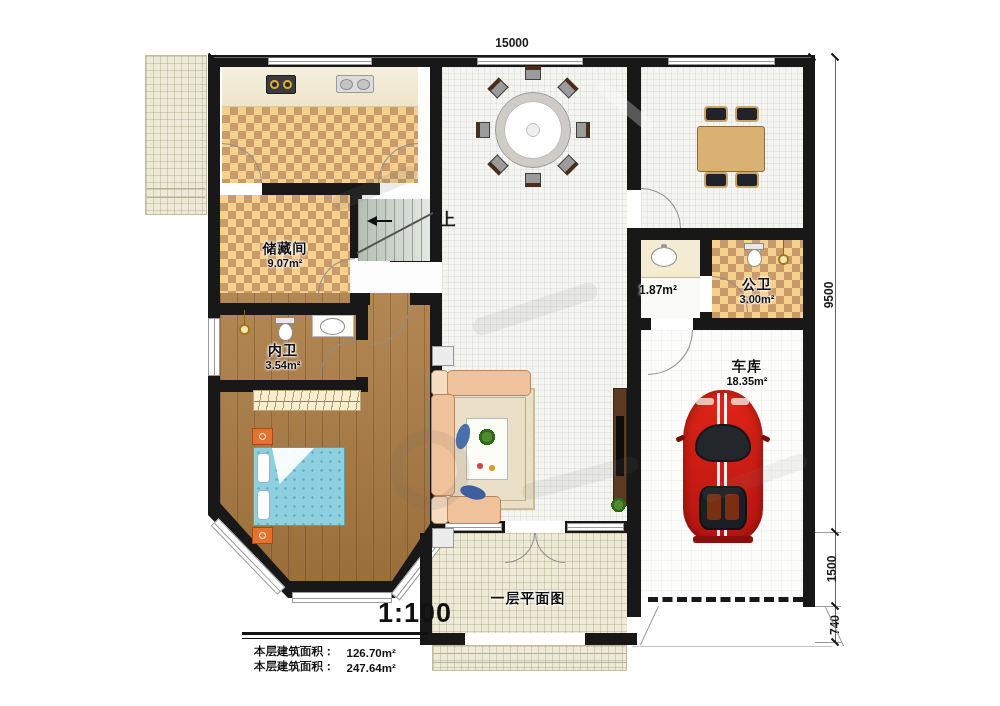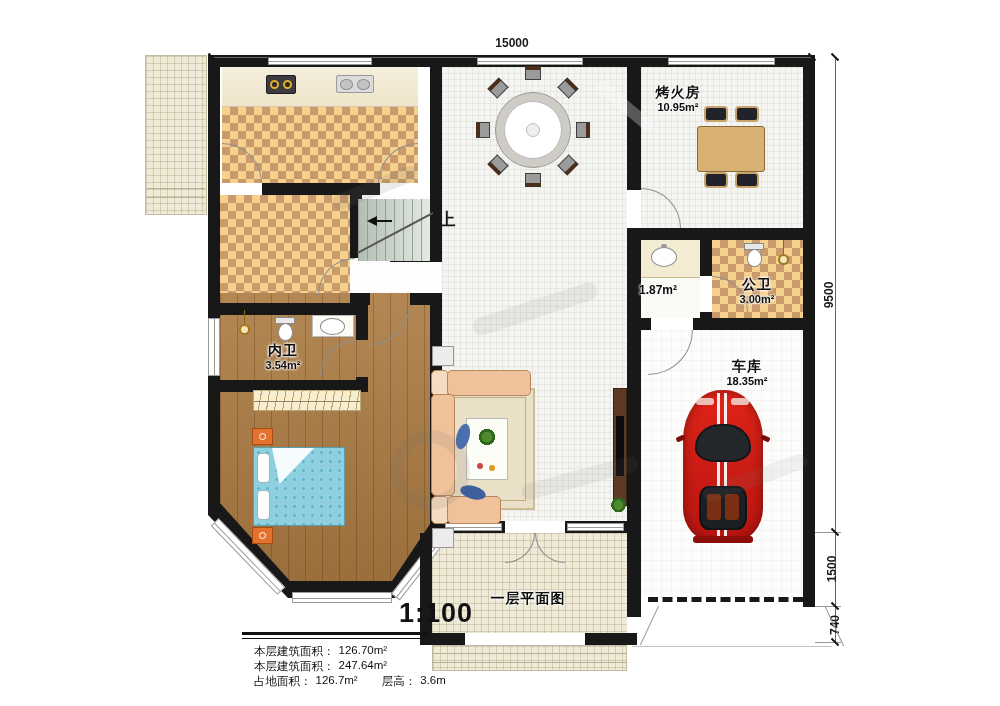--- a/index.html
+++ b/index.html
@@ -30,21 +30,21 @@
   .toilet .tank{width:20px;height:7px;background:#e8e8e8;border:1px solid #8a8a8a;}
   .toilet .bowl{width:15px;height:18px;background:#fff;border:1px solid #8a8a8a;border-radius:50%/58% 58% 46% 46%;margin:-1px auto 0 auto;}
   .shower{position:absolute;width:11px;height:11px;border:2px solid #a07818;border-radius:50%;background:#f4e6b8;}
   .cord{position:absolute;width:1px;background:#8a6a18;}
   .sinko{position:absolute;background:#fff;border:1px solid #8a8a8a;border-radius:50%;}
   .chair{position:absolute;width:16px;height:14px;background:#9b9b9b;border:1px solid #3f3f3f;border-top:4px solid #4a2d1a;}
   .fchair{position:absolute;width:24px;height:16px;background:#20232a;border:2px solid #c9a36a;border-radius:4px;}
   .sofa{position:absolute;background:#efc29b;border:1px solid #b9855a;border-radius:5px;}
   .wm{position:absolute;background:rgba(110,110,110,.10);border-radius:10px;}
   .title-cn{position:absolute;font-weight:700;color:#111;letter-spacing:3px;font-size:27px;}
-  .info-row{position:absolute;display:flex;gap:4px;font-weight:400;font-size:11.5px;color:#111;white-space:nowrap;}
+  .info-row{position:absolute;display:flex;gap:12px;font-weight:700;font-size:11.5px;color:#111;white-space:nowrap;align-items:flex-end;}
 </style>
 </head>
 <body>
 
 <div id="plan">
 
   <div class="cgrid" style="left:145px;top:55px;width:62px;height:160px;"></div>
   <div class="abs" style="left:147px;top:188px;width:58px;height:1px;background:#b8b094;"></div>
   <div class="abs" style="left:147px;top:197px;width:58px;height:1px;background:#b8b094;"></div>
 
@@ -217,23 +217,23 @@
     <div style="position:absolute;left:12px;top:34px;width:56px;height:38px;background:#23272b;border:2px solid #141619;border-radius:45% 45% 35% 35% / 60% 60% 35% 35%;"></div>
     <div style="position:absolute;left:-7px;top:46px;width:9px;height:5px;background:#7a0d08;border-radius:2px;transform:rotate(-25deg);"></div>
     <div style="position:absolute;left:78px;top:46px;width:9px;height:5px;background:#7a0d08;border-radius:2px;transform:rotate(25deg);"></div>
     <div style="position:absolute;left:16px;top:96px;width:48px;height:44px;background:#1b1e22;border:2px solid #101214;border-radius:20%/28%;">
       <div style="position:absolute;left:6px;top:6px;width:14px;height:26px;background:#7a2f12;border-radius:3px;"></div>
       <div style="position:absolute;right:6px;top:6px;width:14px;height:26px;background:#7a2f12;border-radius:3px;"></div>
     </div>
     <div style="position:absolute;left:10px;top:146px;width:60px;height:7px;background:#8d0e08;border-radius:3px;"></div>
   </div>
 
-  <div class="rlabel" style="left:628px;top:84px;width:100px;">
-    <span class="nm">烤火房</span>
-      <span class="ar">10.95m²</span>
+  <div class="rlabel" style="left:235px;top:240px;width:100px;">
+    <span class="nm">储藏间</span>
+      <span class="ar">9.07m²</span>
   </div>
   <div class="rlabel" style="left:620px;top:283px;width:76px;">
     <span class="ar" style="font-size:12px;">1.87m²</span>
   </div>
   <div class="rlabel" style="left:712px;top:276px;width:90px;">
     <span class="nm">公卫</span>
       <span class="ar">3.00m²</span>
   </div>
   <div class="rlabel" style="left:238px;top:342px;width:90px;">
     <span class="nm">内卫</span>
@@ -261,37 +261,30 @@
   <div class="tick" style="left:830px;top:605px;"></div>
   <div class="tick" style="left:830px;top:641px;"></div>
   <div class="dim" style="left:803px;top:288px;width:52px;transform:rotate(-90deg);">9500</div>
   <div class="dim" style="left:806px;top:562px;width:52px;transform:rotate(-90deg);">1500</div>
   <div class="dim" style="left:809px;top:618px;width:52px;transform:rotate(-90deg);">740</div>
 
   <div class="abs" style="left:628px;top:625px;width:43px;height:1px;background:#9a9a9a;transform:rotate(115deg);"></div>
   <div class="abs" style="left:813px;top:626px;width:43px;height:1px;background:#9a9a9a;transform:rotate(65deg);"></div>
   <div class="abs" style="left:632px;top:646px;width:200px;height:1px;background:#c4c4c4;"></div>
 
-  <div class="title-cn" style="left:399px;top:598px;letter-spacing:1px;">1:100</div>
+  <div class="title-cn" style="left:378px;top:598px;letter-spacing:1px;">1:100</div>
   <div class="abs" style="left:242px;top:632px;width:186px;height:3px;background:#111;"></div>
   <div class="abs" style="left:242px;top:638px;width:186px;height:1px;background:#111;"></div>
   <div class="info-row" style="left:254px;top:644px;">
     <span>本层建筑面积：</span>
       <span>126.70m²</span>
   </div>
   <div class="info-row" style="left:254px;top:659px;">
     <span>本层建筑面积：</span>
       <span>247.64m²</span>
-  </div>
-  <div class="info-row" style="left:254px;top:674px;">
-    <span>占地面积：</span>
-      <span>126.7m²</span>
-    <span style="width:16px;"></span>
-    <span>层高：</span>
-      <span>3.6m</span>
   </div>
 
   <div class="abs" style="left:390px;top:430px;width:80px;height:80px;border:13px solid rgba(110,110,110,.12);border-radius:50%;"></div>
   <div class="wm" style="left:470px;top:300px;width:130px;height:18px;transform:rotate(-18deg);"></div>
   <div class="wm" style="left:330px;top:180px;width:90px;height:16px;transform:rotate(-22deg);background:rgba(110,110,110,.14);"></div>
   <div class="wm" style="left:590px;top:100px;width:70px;height:12px;transform:rotate(40deg);background:rgba(255,255,255,.28);"></div>
   <div class="wm" style="left:520px;top:470px;width:120px;height:16px;transform:rotate(-15deg);"></div>
   <div class="wm" style="left:700px;top:470px;width:110px;height:16px;transform:rotate(-20deg);background:rgba(130,130,130,.10);"></div>
 
 </div>

